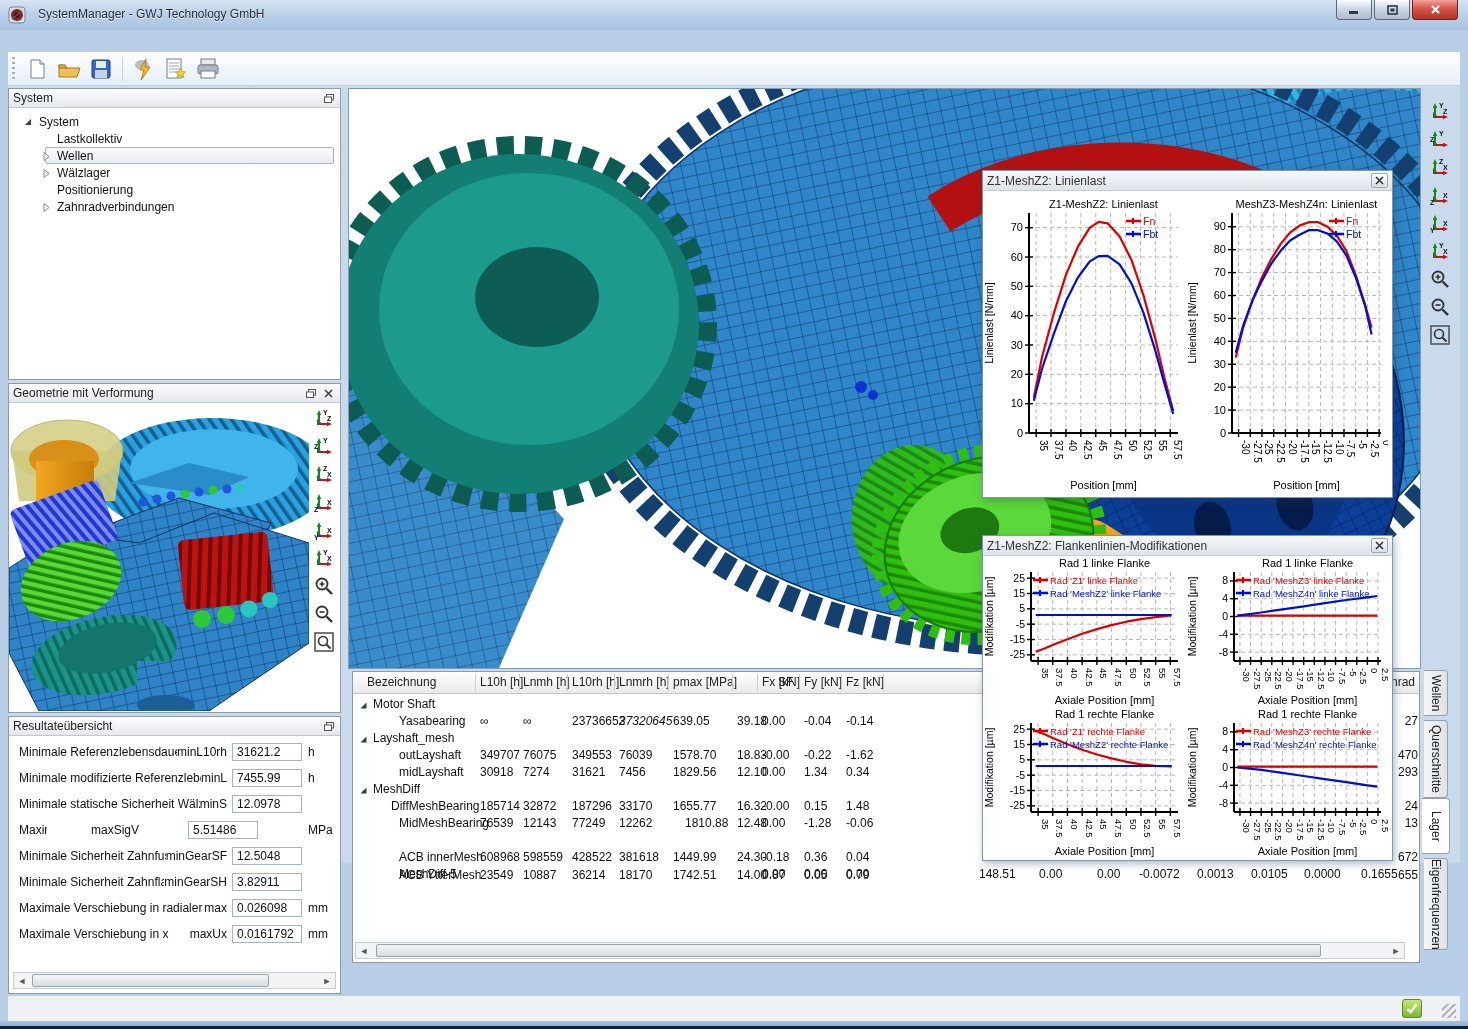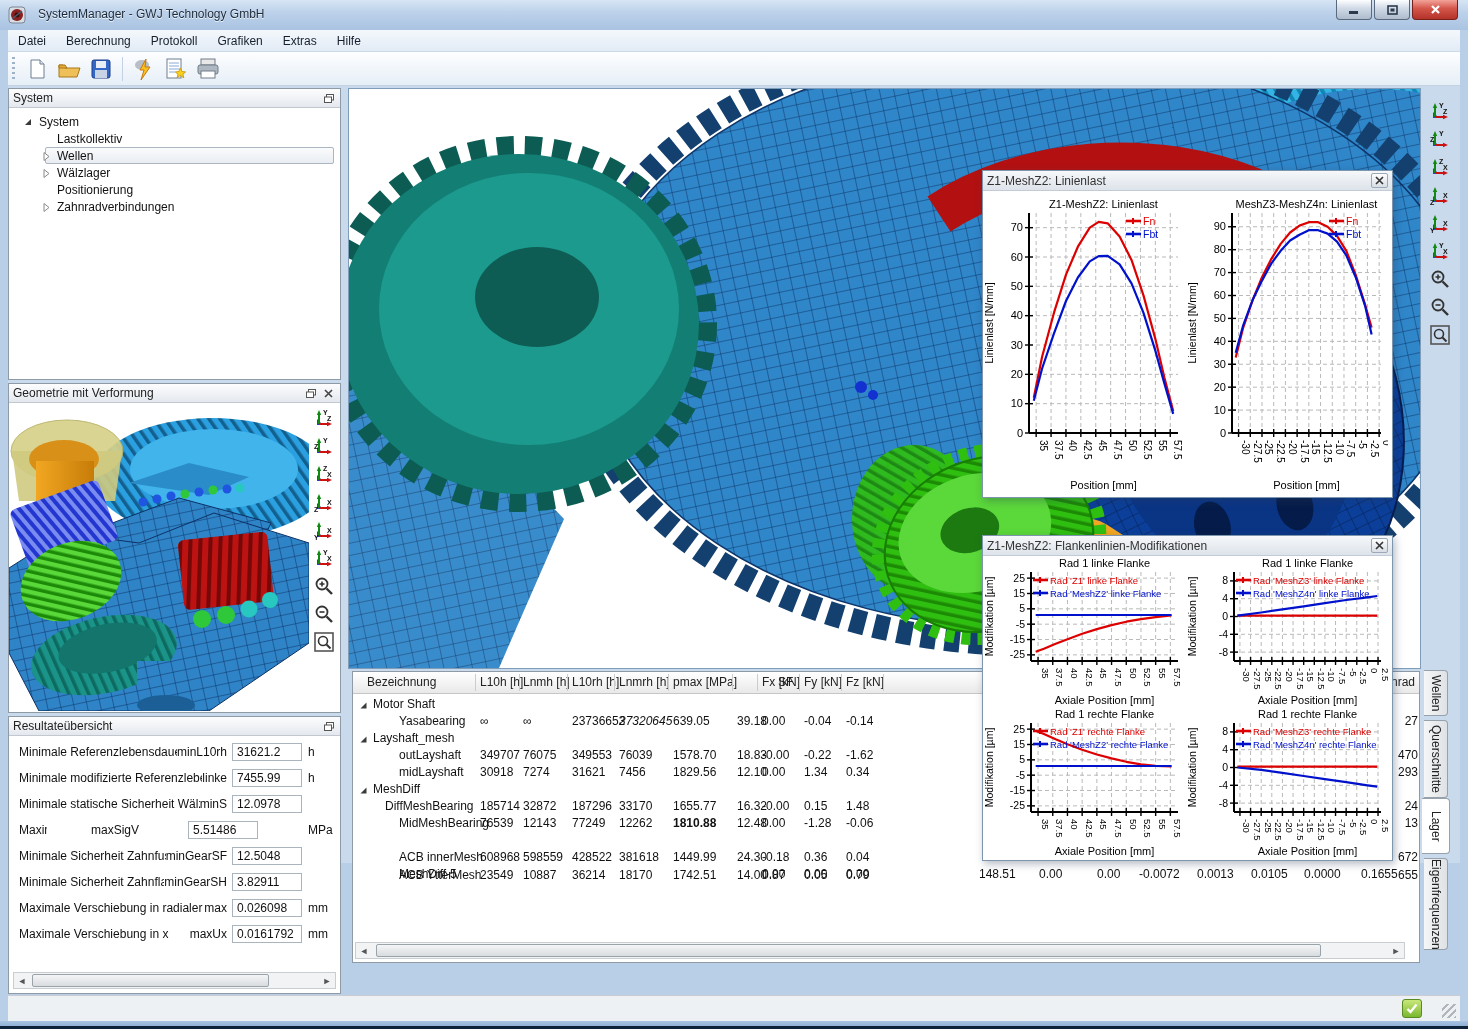--- a/index.html
+++ b/index.html
@@ -116,28 +116,20 @@
           </svg>
         </div>
       <div class="win-btn close">
           <svg width="11" height="11">
             <path d="M2 2 L9 9 M9 2 L2 9" stroke="#fff" stroke-width="2.2"></path>
           </svg>
         </div>
     </div>
   </div>
 
-  <div id="menubar" class="abs">
-      <div class="menu-item">Datei</div>
-      <div class="menu-item">Berechnung</div>
-      <div class="menu-item">Protokoll</div>
-      <div class="menu-item">Grafiken</div>
-      <div class="menu-item">Extras</div>
-      <div class="menu-item">Hilfe</div>
-    </div>
 
   <div id="toolbar" class="abs">
     <div class="tb-handle"></div>
     <div id="tb-buttons" style="display:flex;align-items:center;">
         <div class="tb-btn">
           <svg width="22" height="22">
             <path d="M5 2 H14 L18 6 V20 H5 Z" fill="#fff" stroke="#6f7f90"></path>
             <path d="M14 2 L14 6 L18 6" fill="#dfe7ef" stroke="#6f7f90"></path>
           </svg>
         </div>
@@ -428,21 +420,21 @@
       </div>
       <div id="results-rows" style="position:relative;">
           <div class="res-row" style="top: 6px;">
             <span class="res-label">Minimale Referenzlebensdauer</span>
             <span class="res-code">minL10rh</span>
             <span class="res-box">31621.2</span>
             <span class="res-unit">h</span>
           </div>
           <div class="res-row" style="top: 32px;">
             <span class="res-label">Minimale modifizierte Referenzlebensdauer</span>
-            <span class="res-code">linke</span>
+            <span class="res-code">minL</span>
             <span class="res-box">7455.99</span>
             <span class="res-unit">h</span>
           </div>
           <div class="res-row" style="top: 58px;">
             <span class="res-label">Minimale statische Sicherheit Wälzlager</span>
             <span class="res-code">minS</span>
             <span class="res-box">12.0978</span>
             <span class="res-unit"></span>
           </div>
           <div class="res-row" style="top: 84px; gap: 44px;">
@@ -636,39 +628,39 @@
           </div>
           <div class="trow" style="top: 110px;">
             <span class="grp-arrow">
               <svg width="9" height="9">
                 <polygon points="1.5,7.5 7.5,7.5 7.5,1.5" fill="#3a3a3a"></polygon>
               </svg>
             </span>
             <span class="td" style="left: 20px;">MeshDiff</span>
           </div>
           <div class="trow" style="top: 127px;">
-            <span class="td" style="left: 32px;">DiffMeshBearing</span>
+            <span class="td" style="left: 38px;">DiffMeshBearing</span>
             <span class="td" style="left: 127px;">185714</span>
             <span class="td" style="left: 170px;">32872</span>
             <span class="td" style="left: 219px;">187296</span>
             <span class="td" style="left: 266px;">33170</span>
             <span class="td" style="left: 320px;">1655.77</span>
             <span class="td" style="left: 384px;">16.32</span>
             <span class="td" style="left: 409px;">-0.00</span>
             <span class="td" style="left: 451px;">0.15</span>
             <span class="td" style="left: 493px;">1.48</span>
             <span class="td" style="left: 1038px; width: 27px; text-align: right; overflow: hidden;">24</span>
           </div>
           <div class="trow" style="top: 144px;">
             <span class="td" style="left: 46px;">MidMeshBearing</span>
             <span class="td" style="left: 127px;">76539</span>
             <span class="td" style="left: 170px;">12143</span>
             <span class="td" style="left: 219px;">77249</span>
             <span class="td" style="left: 266px;">12262</span>
-            <span class="td" style="left: 320px; font-weight: bold;">1810.88</span>
+            <span class="td" style="left: 332px;">1810.88</span>
             <span class="td" style="left: 384px;">12.48</span>
             <span class="td" style="left: 409px;">0.00</span>
             <span class="td" style="left: 451px; text-align: center;">-1.28</span>
             <span class="td" style="left: 493px;">-0.06</span>
             <span class="td" style="left: 1038px; width: 27px; text-align: right; overflow: hidden;">13</span>
           </div>
           <div class="trow" style="top: 161px; margin-top: 35px;">
             <span class="td" style="left: 46px;">ACB YtterMesh</span>
             <span class="td" style="left: 127px;">23549</span>
             <span class="td" style="left: 170px;">10887</span>

